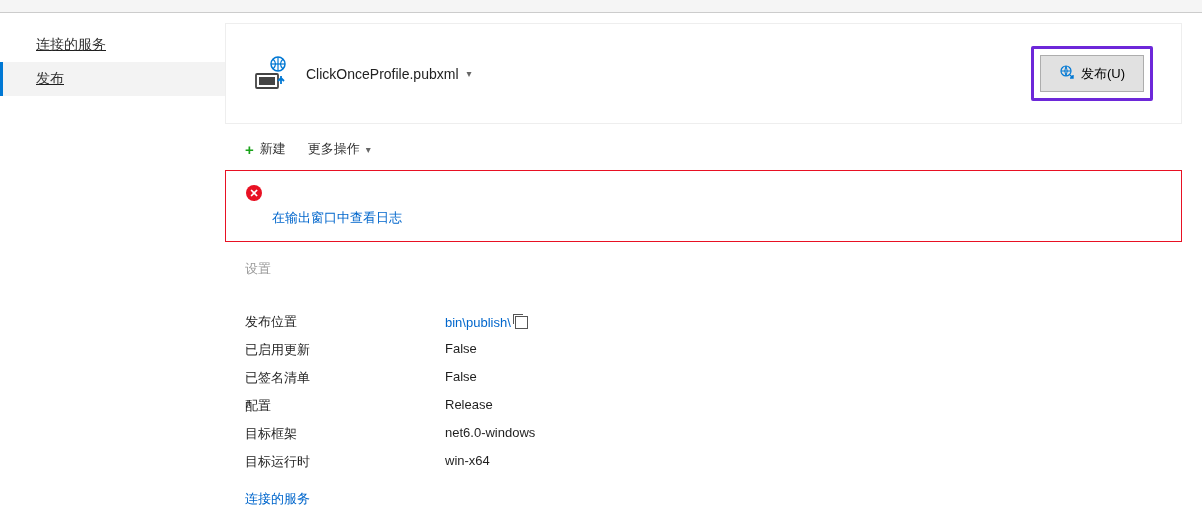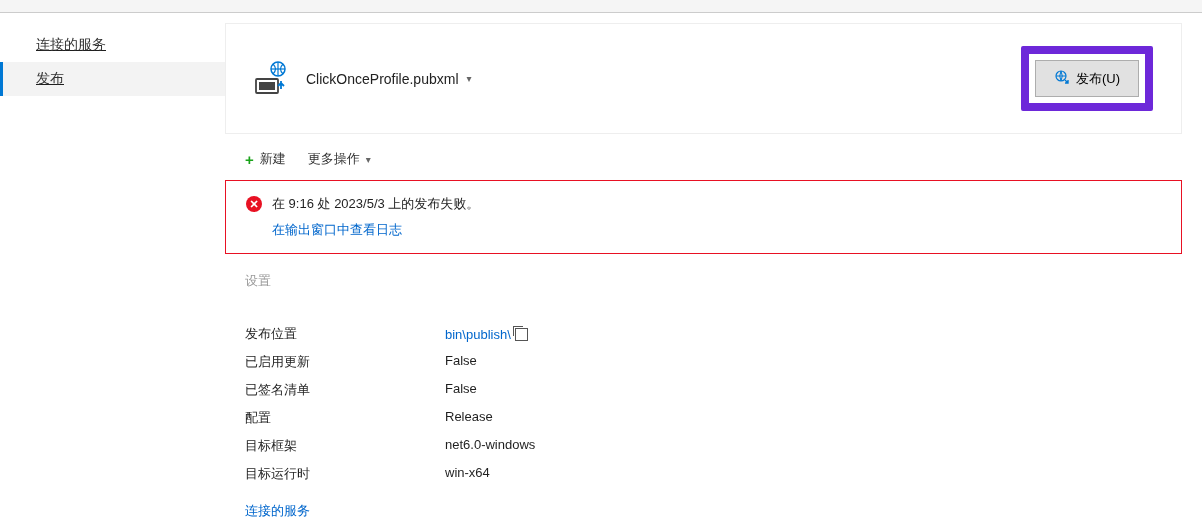--- a/index.html
+++ b/index.html
@@ -8,21 +8,21 @@
     .main { display: flex; height: calc(100% - 13px); background: #fff; }
     .sidebar { width: 225px; padding-top: 15px; text-decoration: underline; }
     .sidebar-item { padding: 8px 0 8px 36px; cursor: pointer; font-size: 14px; color: #333; }
     .sidebar-item.active { border-left: 3px solid #0078d4; padding-left: 33px; background: #f3f3f3; }
     .content { flex: 1; padding: 0 20px 20px 0; }
     .header-card { display: flex; align-items: center; padding: 22px 28px; position: relative; border: 1px solid #eee; margin-top: 10px; }
     .profile-icon { width: 36px; height: 36px; position: relative; margin-right: 16px; }
     .profile-info { flex: 1; }
     .profile-title { font-size: 14px; color: #222; display: flex; align-items: center; gap: 8px; }
     .profile-sub { font-size: 13px; color: #767676; margin-top: 4px; }
-    .publish-btn-wrap { border: 8px solid #6d28d9; padding: 6px; border-radius: 2px; }
+    .publish-btn-wrap { border: 3px solid #6d28d9; padding: 6px; border-radius: 2px; }
     .publish-btn { display: inline-flex; align-items: center; gap: 6px; padding: 8px 18px; border: 1px solid #adadad; background: #e1e1e1; font-size: 13px; cursor: pointer; font-family: inherit; }
     .toolbar { display: flex; gap: 22px; padding: 16px 20px 12px 20px; font-size: 13px; }
     .toolbar-item { display: inline-flex; align-items: center; gap: 6px; cursor: pointer; color: #333; }
     .plus-icon { color: #1aa31a; font-weight: bold; font-size: 15px; }
     .error-box { border: 1px solid #e81123; margin: 0 0 18px 0; padding: 14px 20px; background: #fff; }
     .error-row { display: flex; align-items: center; gap: 10px; }
     .error-icon { width: 16px; height: 16px; border-radius: 50%; background: #e81123; display: inline-flex; align-items: center; justify-content: center; color: #fff; font-size: 11px; font-weight: bold; }
     .error-link { color: #0066cc; cursor: pointer; margin-top: 8px; margin-left: 26px; display: inline-block; }
     .settings { padding: 0 20px; }
     .settings-title { color: #9a9a9a; font-size: 13px; margin-bottom: 30px; }
@@ -94,21 +94,20 @@
       </div>
       <div class="toolbar-item">
         <span>更多操作</span>
         <span class="dropdown-caret">▾</span>
       </div>
     </div>
 
     <div class="error-box">
       <div class="error-row">
         <span class="error-icon">✕</span>
-        <span>在 9:16 处 2023/5/3 上的发布失败。</span>
       </div>
       <a class="error-link">在输出窗口中查看日志</a>
     </div>
 
     <div class="settings">
       <div class="settings-title">设置</div>
 
       <div class="settings-row">
         <div class="settings-label">发布位置</div>
         <div class="settings-value link">

